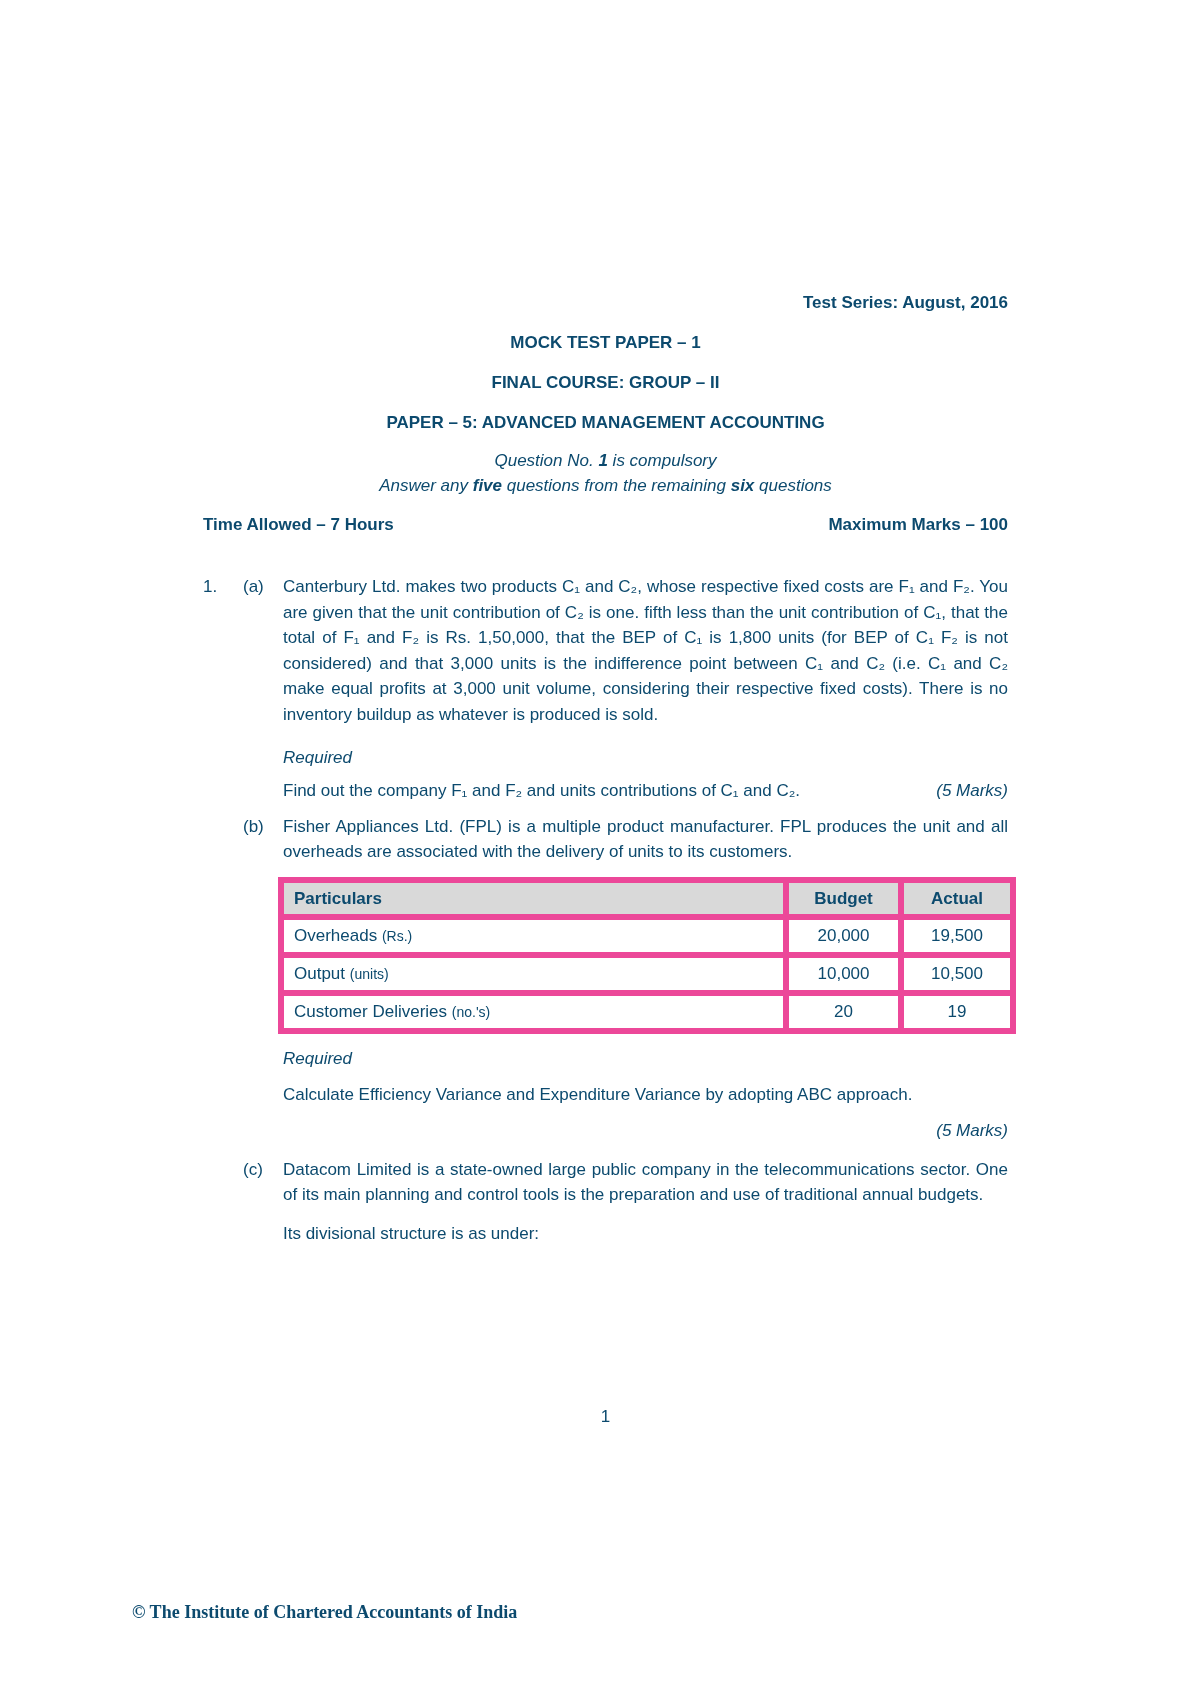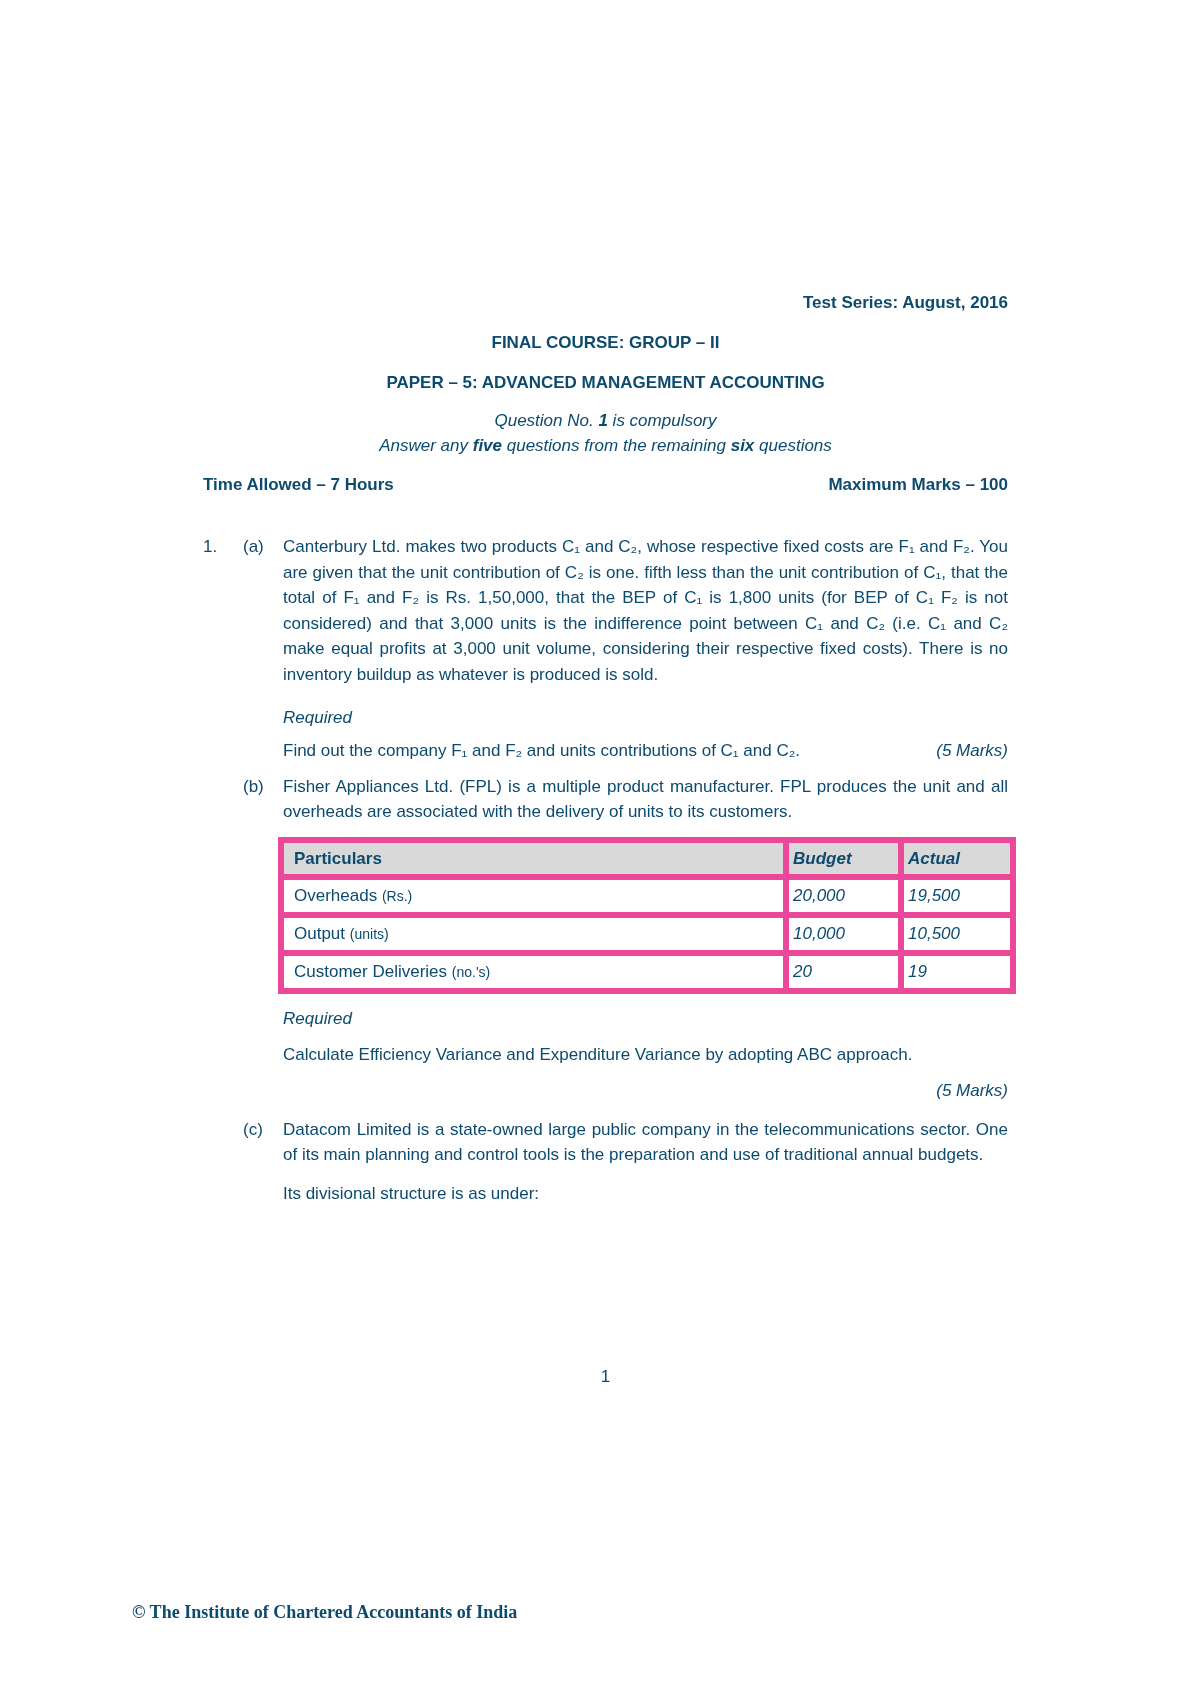--- a/index.html
+++ b/index.html
@@ -61,21 +61,21 @@
     border: 6px solid #ec4899;
     height: 33px;
     padding: 3px 10px;
     font-size: 17px;
   }
   .data-table th {
     background: #d9d9d9;
     font-weight: bold;
     text-align: left;
   }
-  .data-table th.num, .data-table td.num { text-align: left; padding: 3px 4px; font-style: italic; }
+  .data-table th.num, .data-table td.num { text-align: center; padding: 3px 4px; }
   .col-part { width: 505px; }
   .col-budget { width: 115px; }
   .col-actual { width: 112px; }
   .unit { font-size: 14px; }
   .c-line2 { margin-top: 13px; }
   .page-num { text-align: center; margin-top: 158px; }
   .footer {
     position: absolute;
     left: 132px;
     top: 1600px;
@@ -85,20 +85,21 @@
   }
 </style>
 </head>
 <body>
 
 <div class="page">
   <div class="content">
 
     <div class="right-head">Test Series: August, 2016</div>
 
+    <div class="center-head">MOCK TEST PAPER – 1</div>
     <div class="center-head">FINAL COURSE: GROUP – II</div>
     <div class="center-head">PAPER – 5: ADVANCED MANAGEMENT ACCOUNTING</div>
 
     <div class="center-note note-first"><span>Question No. </span><span class="bold">1</span><span> is compulsory</span></div>
     <div class="center-note"><span>Answer any </span><span class="bold">five</span><span> questions from the remaining </span><span class="bold">six</span><span> questions</span></div>
 
     <div class="time-row">
       <span>Time Allowed – 7 Hours</span>
       <span>Maximum Marks – 100</span>
     </div>

